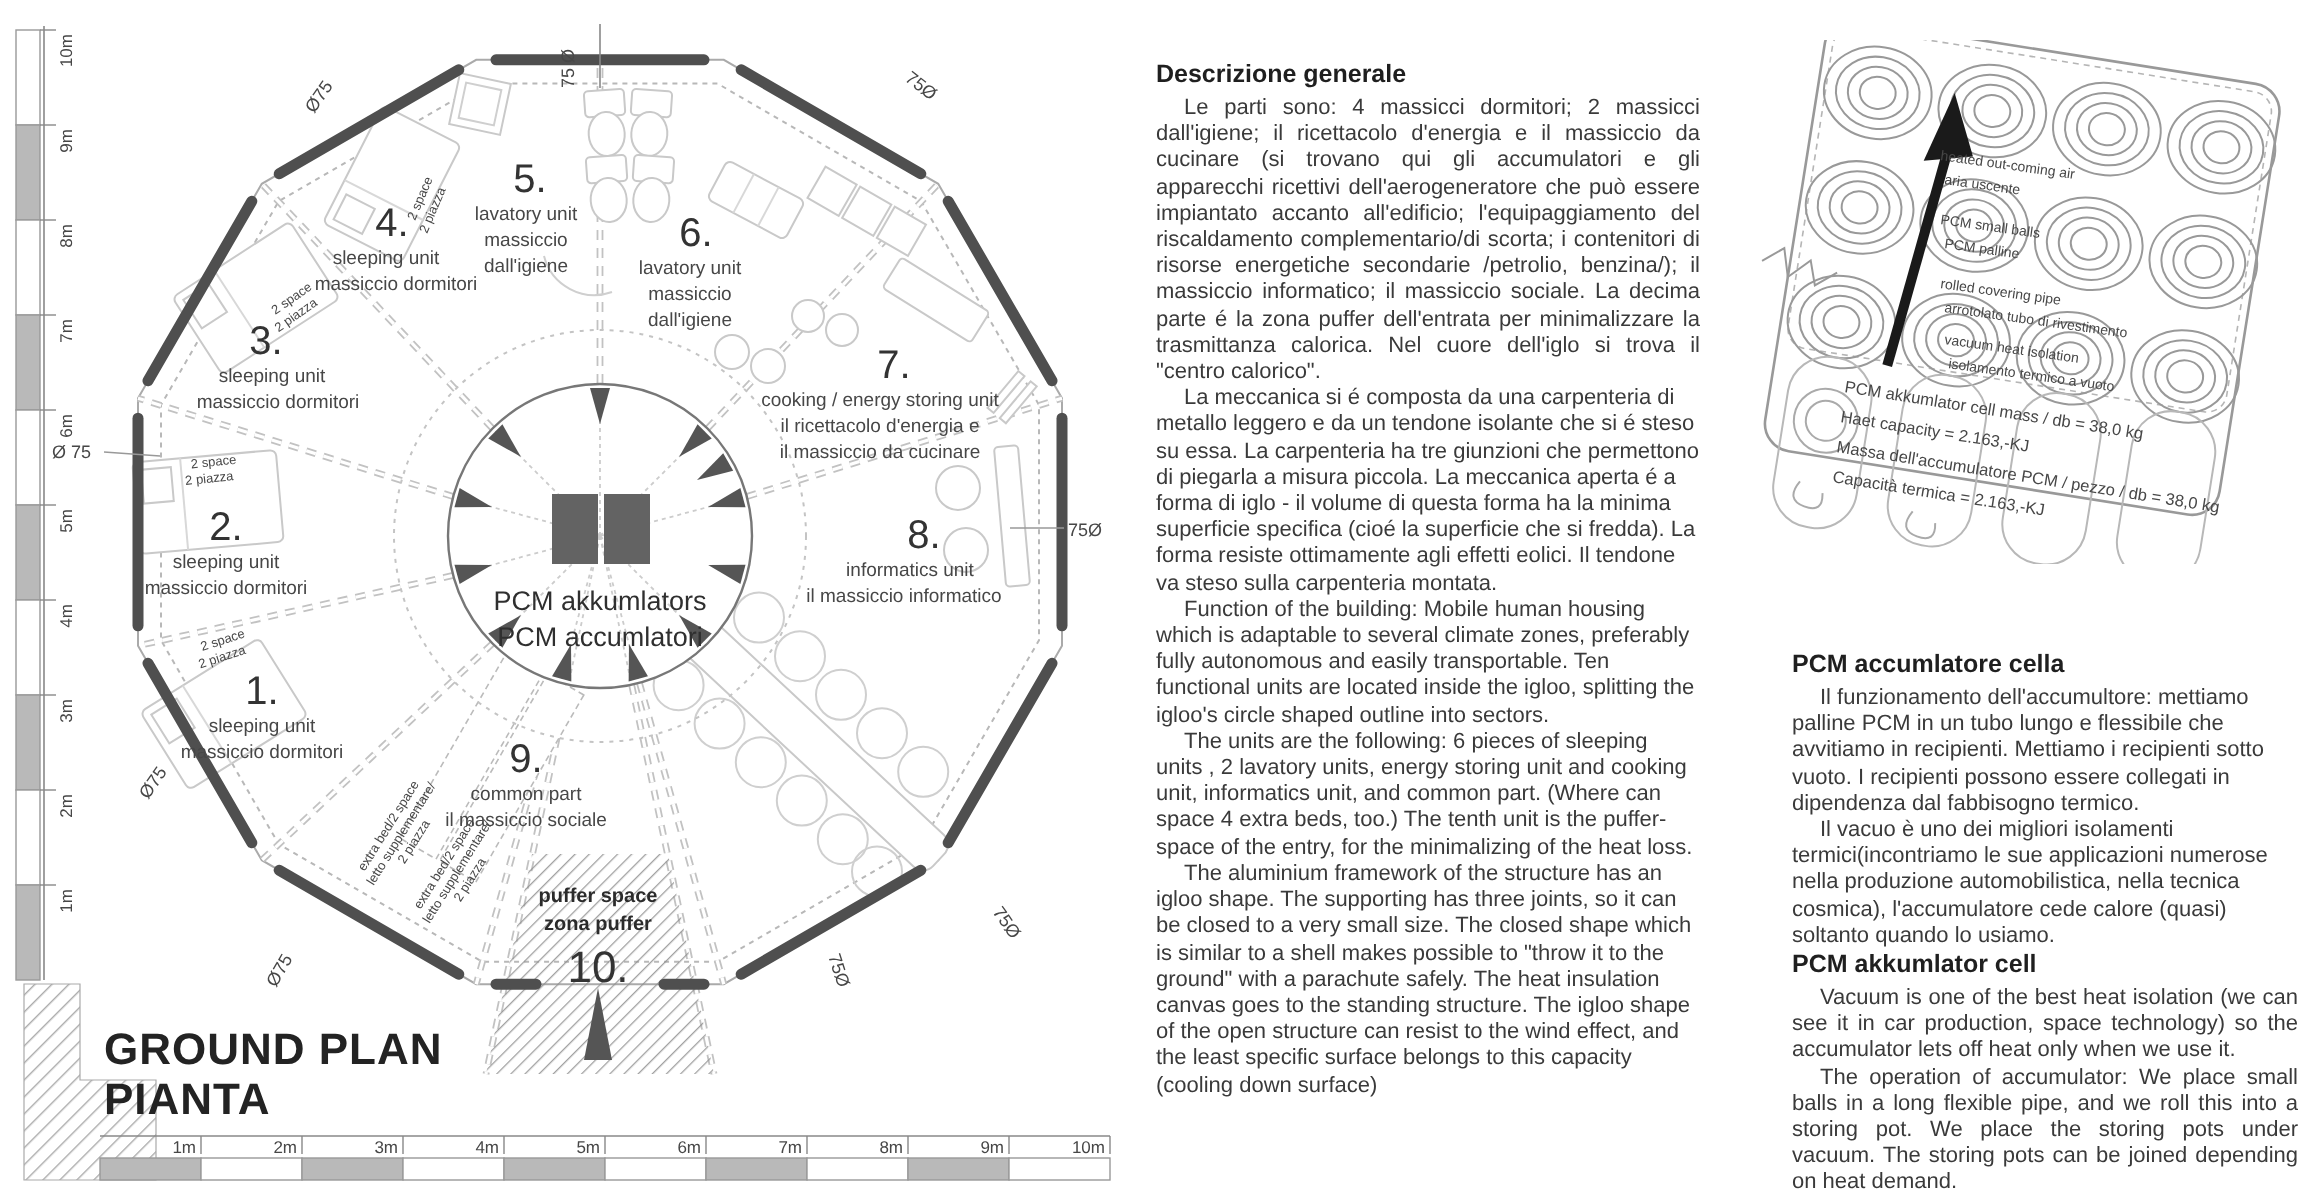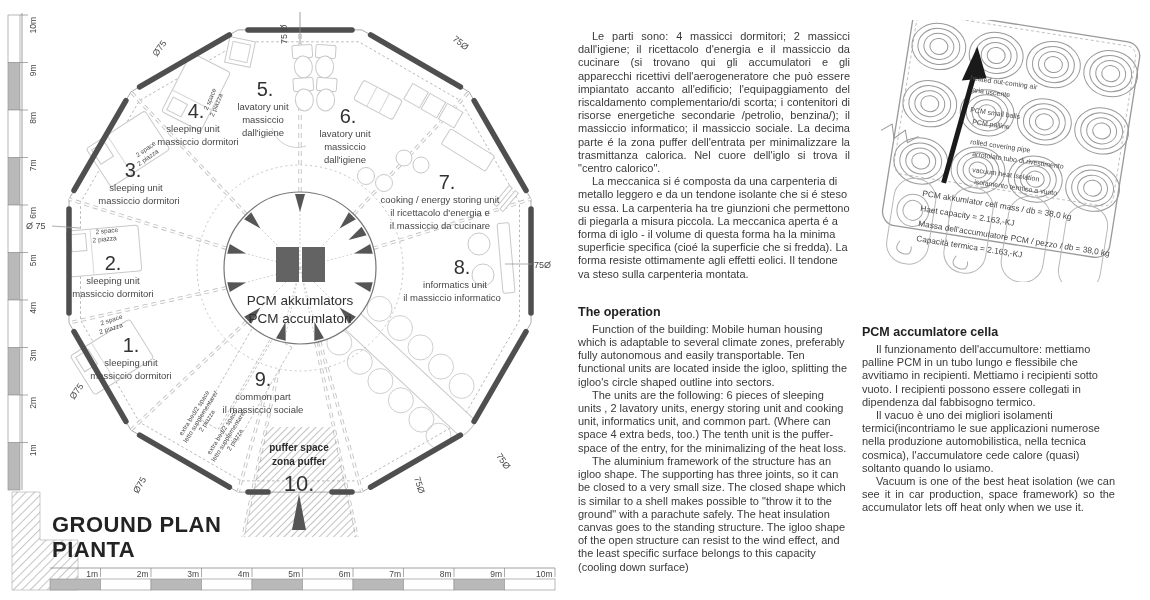--- a/index.html
+++ b/index.html
@@ -429,23 +429,23 @@
       <text x="502" y="576.5">9m</text>
       <text x="552.5" y="576.5">10m</text>
     </g>
   </g>
 
   <text class="ttl" x="52" y="532">GROUND PLAN</text>
   <text class="ttl" x="52" y="557">PIANTA</text>
 </svg>
 
 <div class="abs col" style="left:578px;top:30px;width:272px;">
+  <h3>Descrizione generale</h3>
   <p class="just">Le parti sono: 4 massicci dormitori; 2 massicci dall'igiene; il ricettacolo d'energia e il massiccio da cucinare (si trovano qui gli accumulatori e gli apparecchi ricettivi dell'aerogeneratore che può essere impiantato accanto all'edificio; l'equipaggiamento del riscaldamento complementario/di scorta; i contenitori di risorse energetiche secondarie /petrolio, benzina/); il massiccio informatico; il massiccio sociale. La decima parte é la zona puffer dell'entrata per minimalizzare la trasmittanza calorica. Nel cuore dell'iglo si trova il "centro calorico".</p>
   <p>La meccanica si é composta da una carpenteria di metallo leggero e da un tendone isolante che si é steso su essa. La carpenteria ha tre giunzioni che permettono di piegarla a misura piccola. La meccanica aperta é a forma di iglo - il volume di questa forma ha la minima superficie specifica (cioé la superficie che si fredda). La forma resiste ottimamente agli effetti eolici. Il tendone va steso sulla carpenteria montata.</p>
-  <h3 class="h-gap">The operation</h3>
   <p>Function of the building: Mobile human housing which is adaptable to several climate zones, preferably fully autonomous and easily transportable.  Ten functional units are located inside the igloo, splitting the igloo's circle shaped outline into sectors.</p>
   <p>The units are the following: 6 pieces of sleeping units , 2 lavatory units, energy storing unit and cooking unit, informatics unit, and common part. (Where can space 4 extra beds, too.) The tenth unit is the puffer- space of the entry, for the minimalizing of the heat loss.</p>
   <p>The aluminium framework of the structure has an igloo shape. The supporting has three joints, so it can be closed to a very small size. The closed shape which is similar to a shell makes possible to "throw it to the ground" with a parachute safely. The heat insulation canvas goes to the standing structure.  The igloo shape of the open structure can resist to the wind effect, and the least specific surface belongs to this capacity (cooling down surface)</p>
 </div>
 
 <svg class="abs" style="left:876px;top:20px" width="274" height="262" viewBox="0 0 274 262">
   <g transform="translate(20,4) rotate(9 110 110)">
     <rect x="0" y="0" width="230" height="218" rx="14" fill="none" stroke="#999999" stroke-width="1.3"></rect>
     <rect x="4" y="4" width="222" height="162" rx="10" fill="none" stroke="#b5b5b5" stroke-width="0.8" stroke-dasharray="3 2.5"></rect>
 
@@ -554,18 +554,20 @@
     <text transform="translate(98,164) rotate(8)">isolamento termico a vuoto</text>
   </g>
   <g class="traystat">
     <text transform="translate(46,176) rotate(9)">PCM akkumlator cell mass / db = 38,0 kg</text>
     <text transform="translate(44,191) rotate(9)">Haet capacity = 2.163,-KJ</text>
     <text transform="translate(42,206) rotate(9)">Massa dell'accumulatore PCM / pezzo / db = 38,0 kg</text>
     <text transform="translate(40,221) rotate(9)">Capacità termica = 2.163,-KJ</text>
   </g>
 </svg>
 
-<div class="abs col" style="left:862px;top:325px;width:253px;">
+<div class="abs col" style="left:896px;top:325px;width:253px;">
   <h3>PCM accumlatore cella</h3>
   <p>Il funzionamento dell'accumultore: mettiamo palline PCM in un tubo lungo e flessibile che avvitiamo in recipienti. Mettiamo i recipienti sotto vuoto.  I recipienti possono essere collegati in dipendenza dal fabbisogno termico.</p>
   <p>Il vacuo è uno dei migliori isolamenti termici(incontriamo le sue applicazioni numerose nella produzione automobilistica, nella tecnica cosmica), l'accumulatore cede calore (quasi) soltanto quando lo usiamo.</p>
-  <p class="just">Vacuum is one of the best heat isolation (we can see it in car production, space framework) so the accumulator lets off heat only when we use it.</p>
+  <h3 class="h-gap2">PCM akkumlator cell</h3>
+  <p class="just">Vacuum is one of the best heat isolation (we can see it in car production, space technology) so the accumulator lets off heat only when we use it.</p>
+  <p class="just">The operation of accumulator: We place small balls in a long flexible pipe, and we roll this into a storing pot. We place the storing pots under vacuum. The storing pots can be joined depending on heat demand.</p>
 </div>
 
 </body></html>

